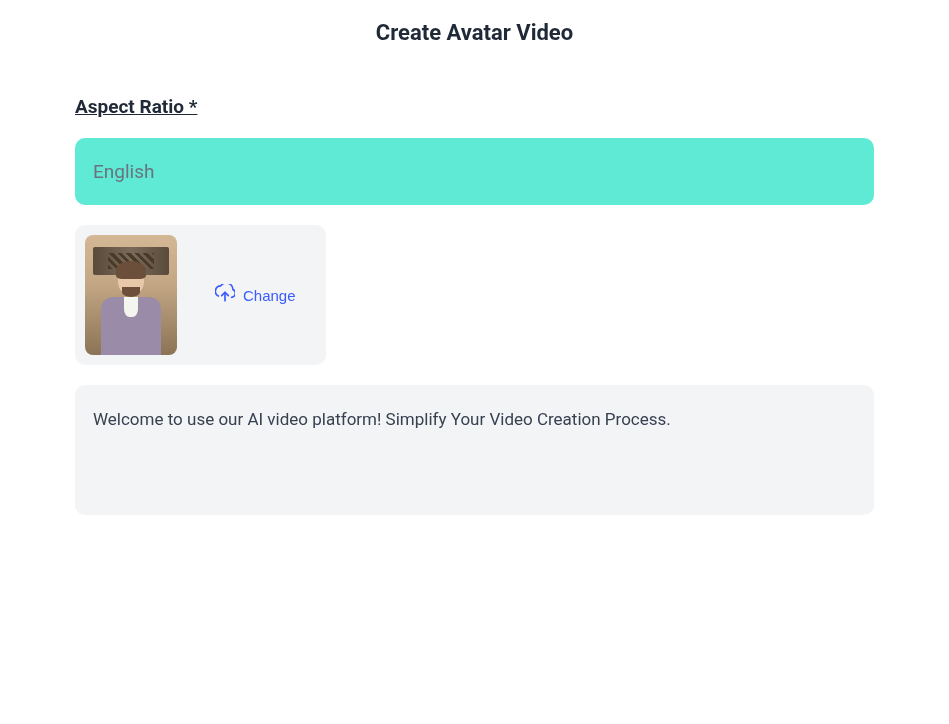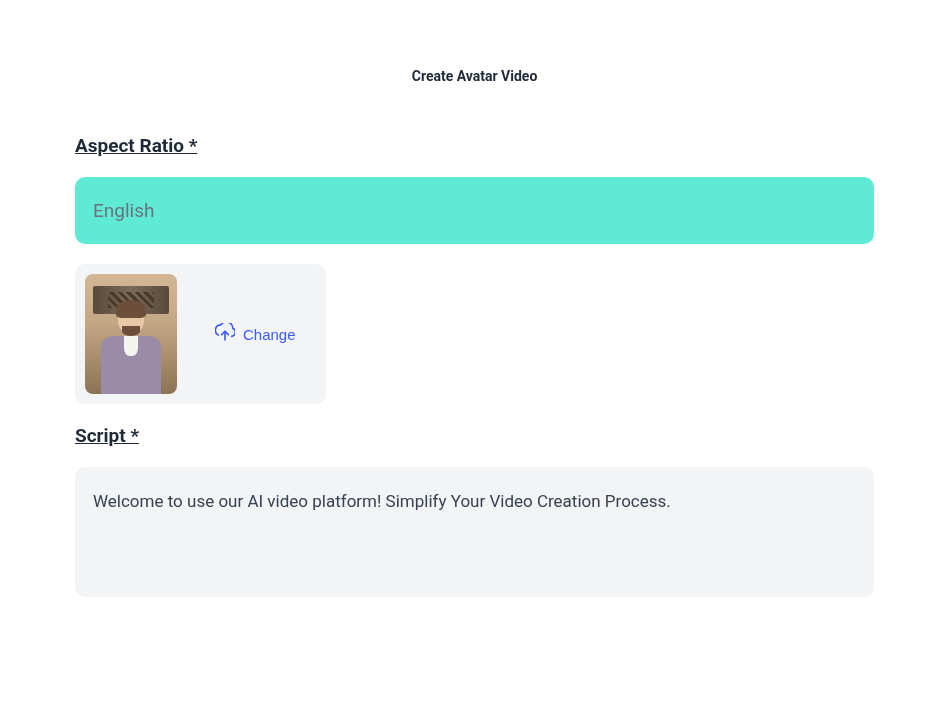--- a/index.html
+++ b/index.html
@@ -10,25 +10,24 @@
     body {
       font-family: -apple-system, BlinkMacSystemFont, 'Segoe UI', Roboto, Arial, sans-serif;
       background: #fff;
       width: 949px;
       height: 724px;
       padding: 20px 75px;
       color: #1f2937;
     }
     .page-title {
       text-align: center;
-      font-size: 14px;
+      font-size: 22px;
       font-weight: 700;
       color: #1f2937;
       margin-bottom: 50px;
-      margin-top: 48px;
     }
     .field-label {
       font-size: 19px;
       font-weight: 700;
       color: #1f2937;
       margin-bottom: 20px;
       text-decoration: underline;
     }
     .aspect-ratio-box {
       width: 100%;
@@ -206,15 +205,14 @@
           <polyline points="12 10 12 20"></polyline>
           <polyline points="8 14 12 10 16 14"></polyline>
         </svg>
       </span>
       <span>Change</span>
     </button>
   </div>
 </div>
 
 <div>
-  <div class="field-label">Script *</div>
   <textarea class="script-box" style="">Welcome to use our AI video platform! Simplify Your Video Creation Process.</textarea>
 </div>
 
 </body></html>

